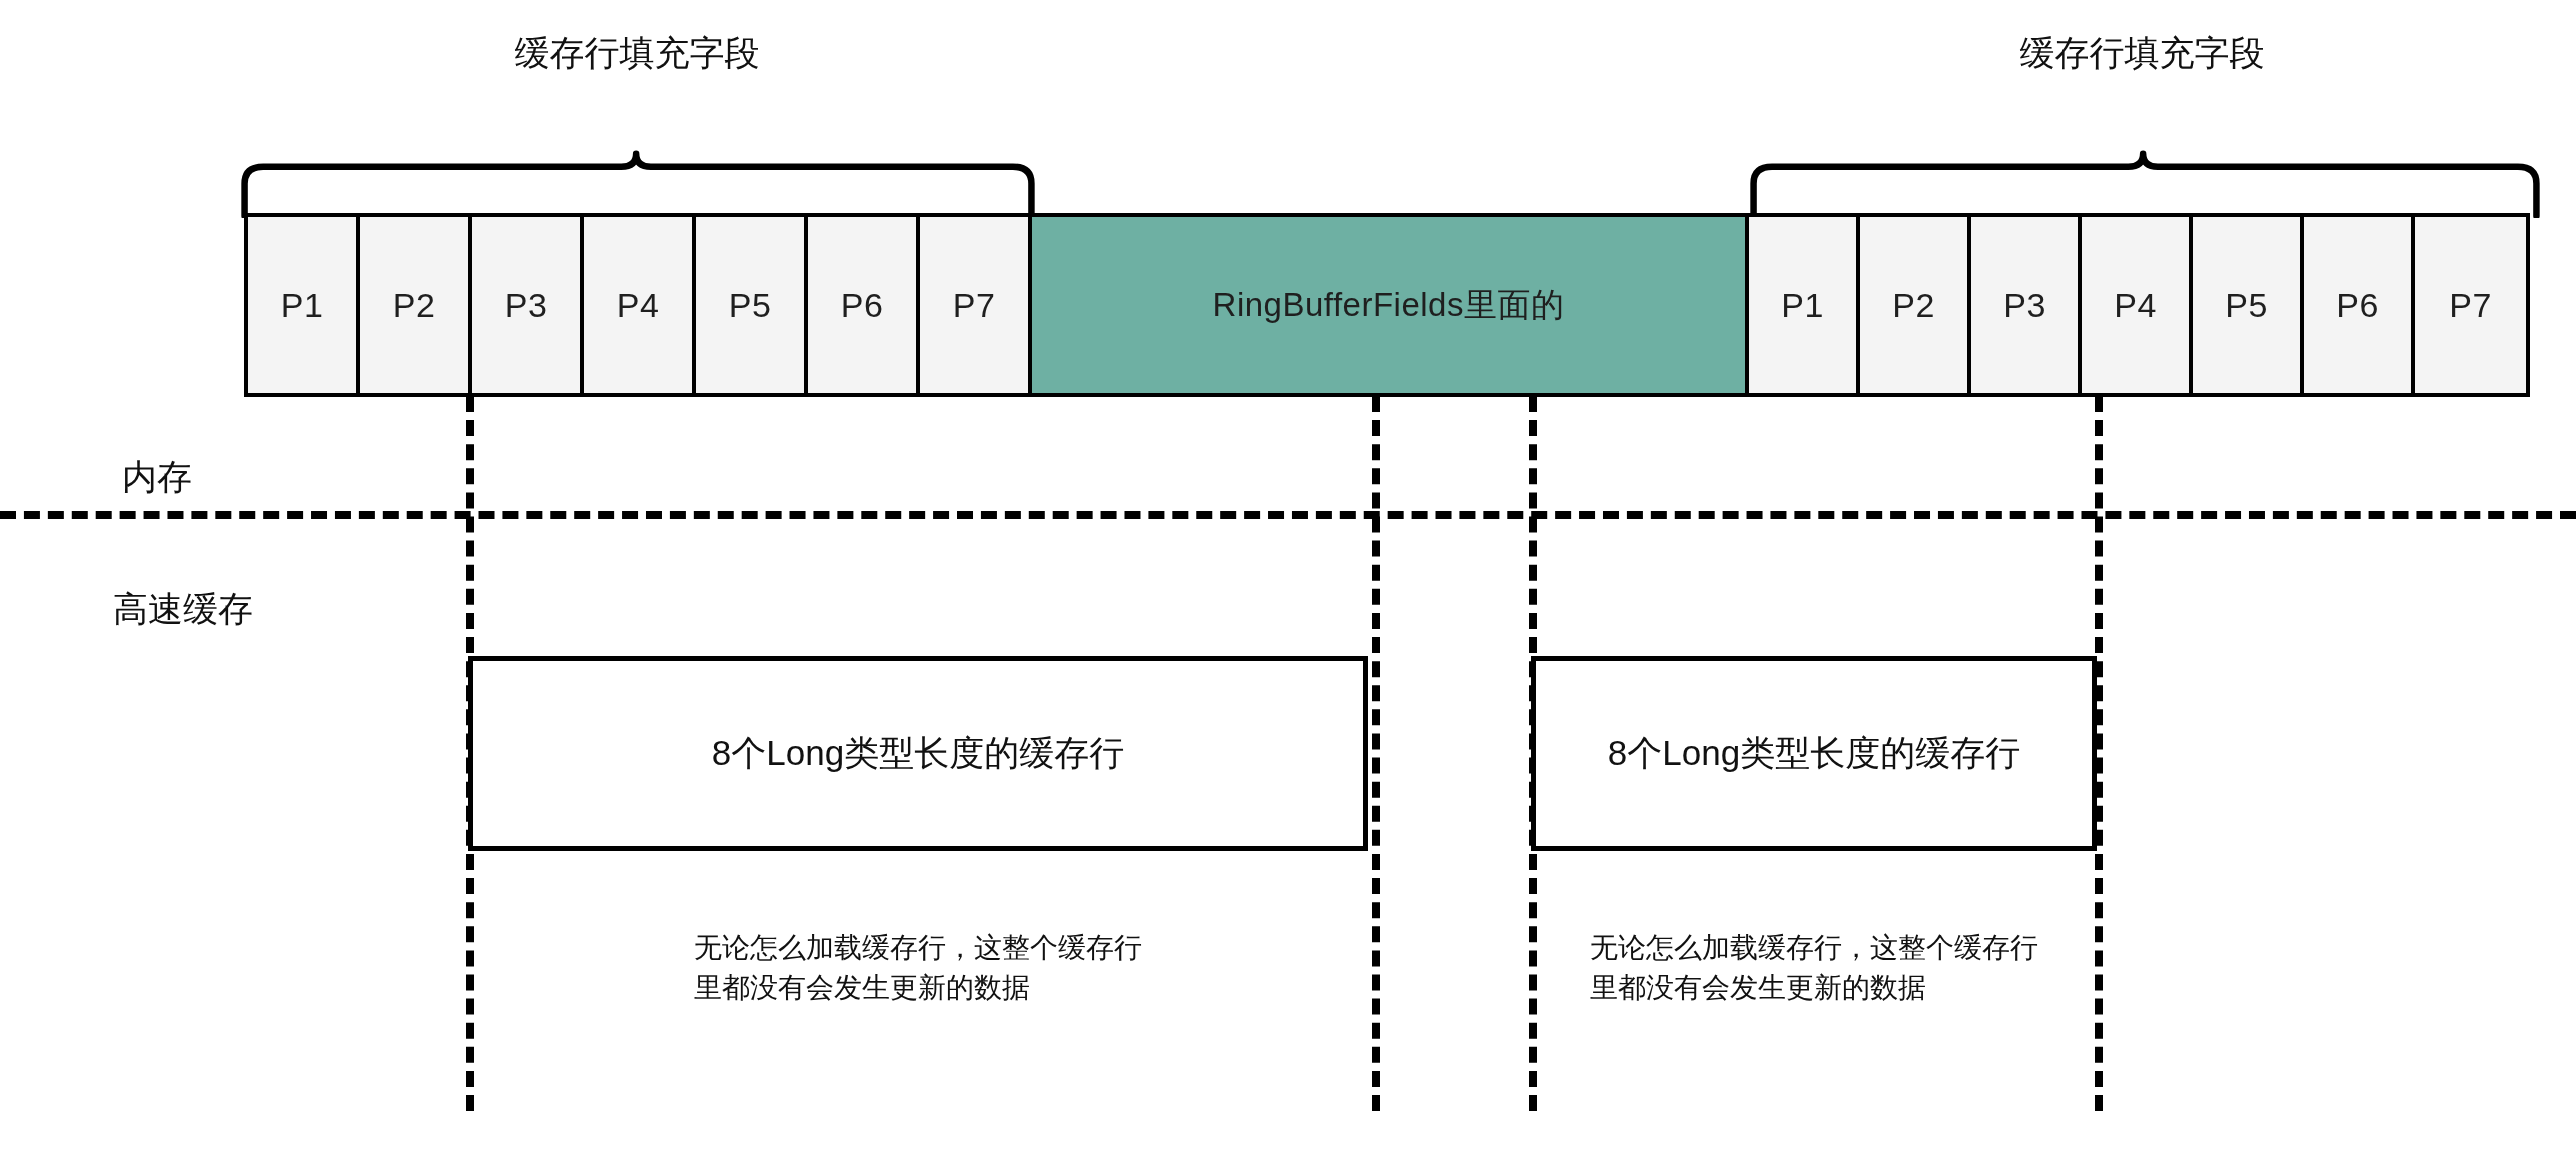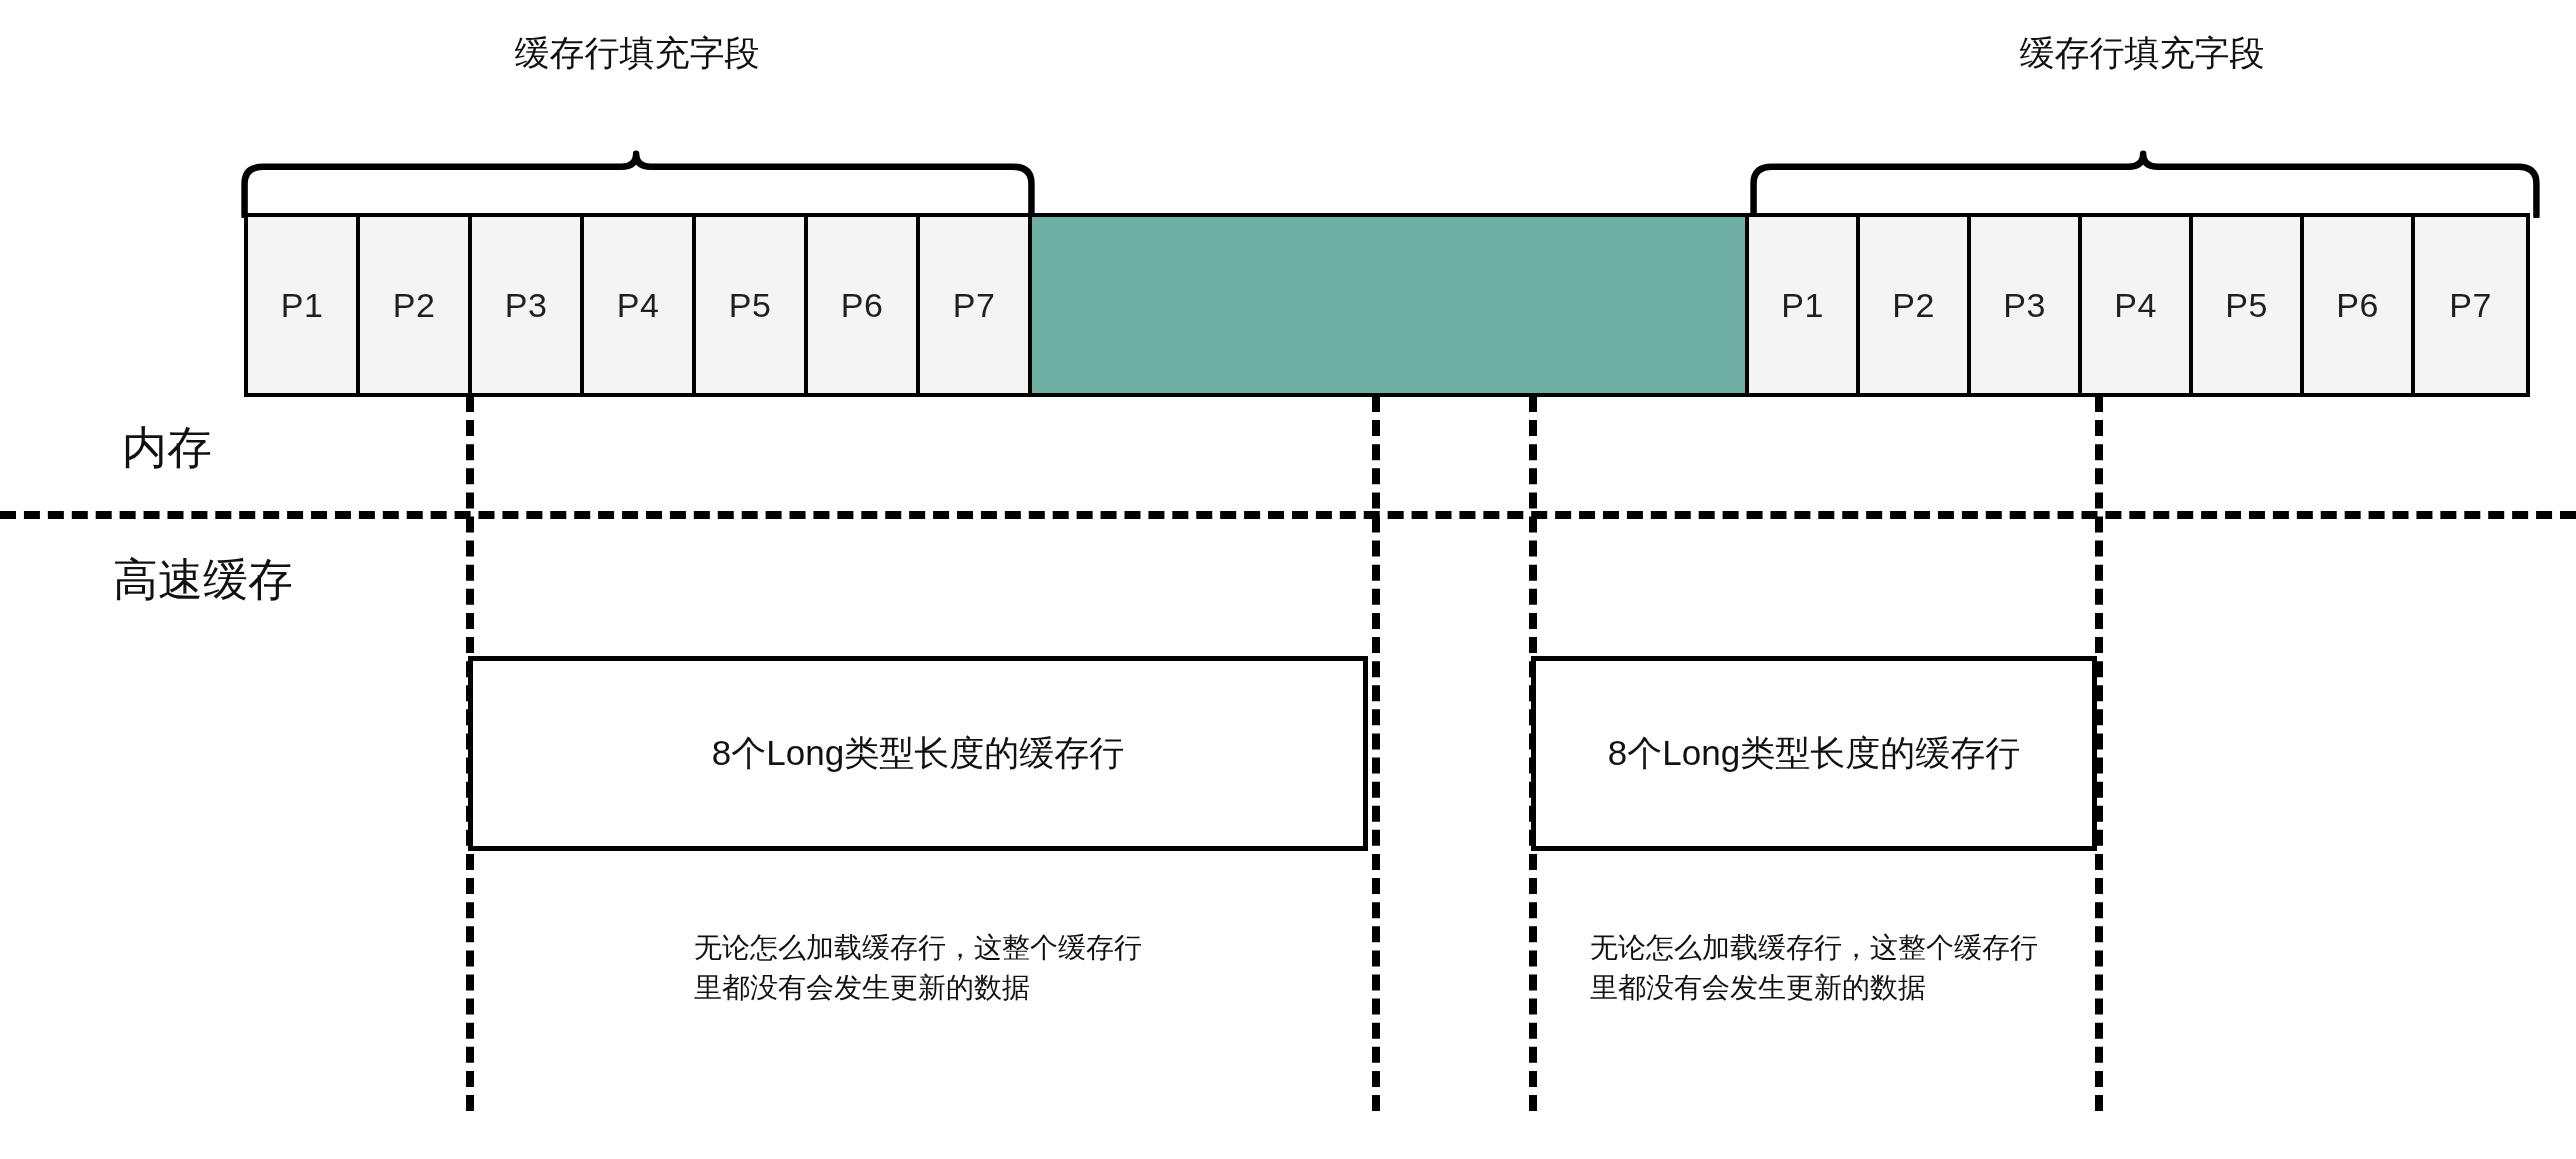--- a/index.html
+++ b/index.html
@@ -19,21 +19,21 @@
 
   
   .brace{position:absolute;}
   .brace svg{display:block;}
 
   
   .brace-label{position:absolute;font-size:35px;color:#111;white-space:nowrap;
                transform:translateX(-50%);text-align:center;}
 
   
-  .side-label{position:absolute;font-size:45px;color:#111;white-space:nowrap;}
+  .side-label{position:absolute;font-size:35px;color:#111;white-space:nowrap;margin-top:36px;}
 
   
   .hsep{position:absolute;left:0;top:511px;width:2576px;height:0;
         border-top:8.4px dashed #000;}
 
   
   .vline{position:absolute;width:0;border-left:8.4px dashed #000;}
 
   
   .cachebox{position:absolute;box-sizing:border-box;border:5.6px solid #000;
@@ -68,20 +68,21 @@
     <div class="cell pad">P1</div>
     <div class="cell pad">P2</div>
     <div class="cell pad">P3</div>
     <div class="cell pad">P4</div>
     <div class="cell pad">P5</div>
     <div class="cell pad">P6</div>
     <div class="cell pad">P7</div>
 
     <div class="cell field">
       <div>
+        <div>RingBufferFields里面的</div>
       </div>
     </div>
 
     <div class="cell padR">P1</div>
     <div class="cell padR">P2</div>
     <div class="cell padR">P3</div>
     <div class="cell padR">P4</div>
     <div class="cell padR">P5</div>
     <div class="cell padR">P6</div>
     <div class="cell padR">P7</div>

